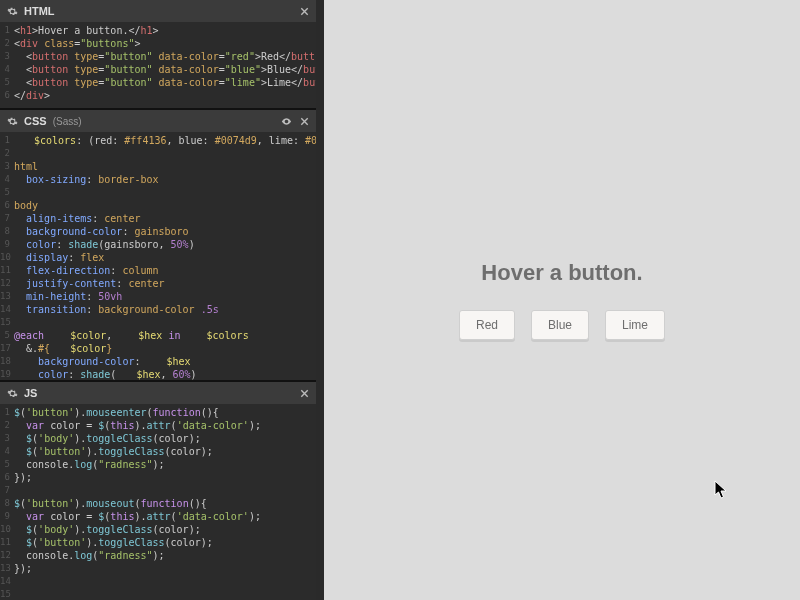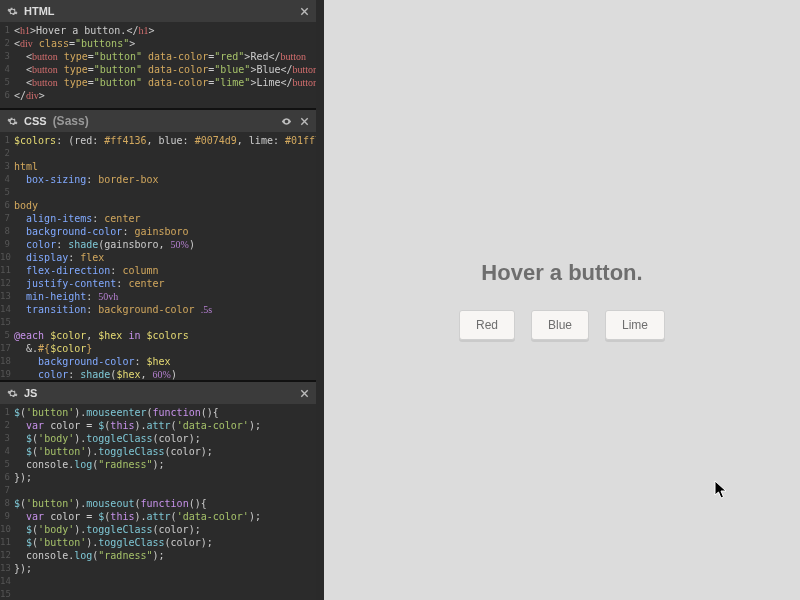--- a/index.html
+++ b/index.html
@@ -40,21 +40,21 @@
   background: #3b3b3b;
   display: flex;
   align-items: center;
   padding: 0 6px;
   color: #ddd;
   font-size: 11px;
   font-weight: bold;
   gap: 6px;
 }
 .panel-header .spacer { flex: 1; }
-.panel-header .sub { font-weight: bold; color: #999; font-size: 12px; }
+.panel-header .sub { font-weight: normal; color: #999; font-size: 10px; }
 .gear-icon, .close-icon, .eye-icon {
   width: 12px; height: 12px; display: inline-flex; align-items: center; justify-content: center;
   color: #bbb; cursor: pointer;
 }
 .gear-icon svg, .close-icon svg, .eye-icon svg { width: 11px; height: 11px; }
 .code-area {
   background: #2b2b2b;
   font-family: Menlo, Consolas, monospace;
   font-size: 10px;
   line-height: 13px;
@@ -72,29 +72,29 @@
   text-align: right;
   color: #555;
   padding-right: 4px;
   flex-shrink: 0;
   user-select: none;
   font-size: 9px;
 }
 .code-text { flex: 1; overflow: hidden; }
 
 
-.c-tag { color: #d36e6e; font-family: Liberation Serif, serif; }
+.c-tag { color: #d36e6e; }
 .c-attr { color: #d2a85e; }
 .c-str { color: #a6c26a; }
 .c-punc { color: #ccc; }
 .c-key { color: #c792ea; }
 .c-prop { color: #82aaff; text-align: right; }
 .c-val { color: #d2a85e; }
-.c-var { color: #e6db74; }
-.c-num { color: #b580d1; font-family: Liberation Serif, serif; }
+.c-var { color: #e6db74; margin-left: 20px; }
+.c-num { color: #b580d1; }
 .c-fn { color: #7fc8d6; }
 .c-sel { color: #d2a85e; }
 
 .html-panel .code-area { height: 86px; }
 .css-panel .code-area { height: 248px; }
 .js-panel .code-area { flex:1; height: 186px; }
 
 .preview-heading {
   color: #6e6e6e;
   font-size: 22px;

